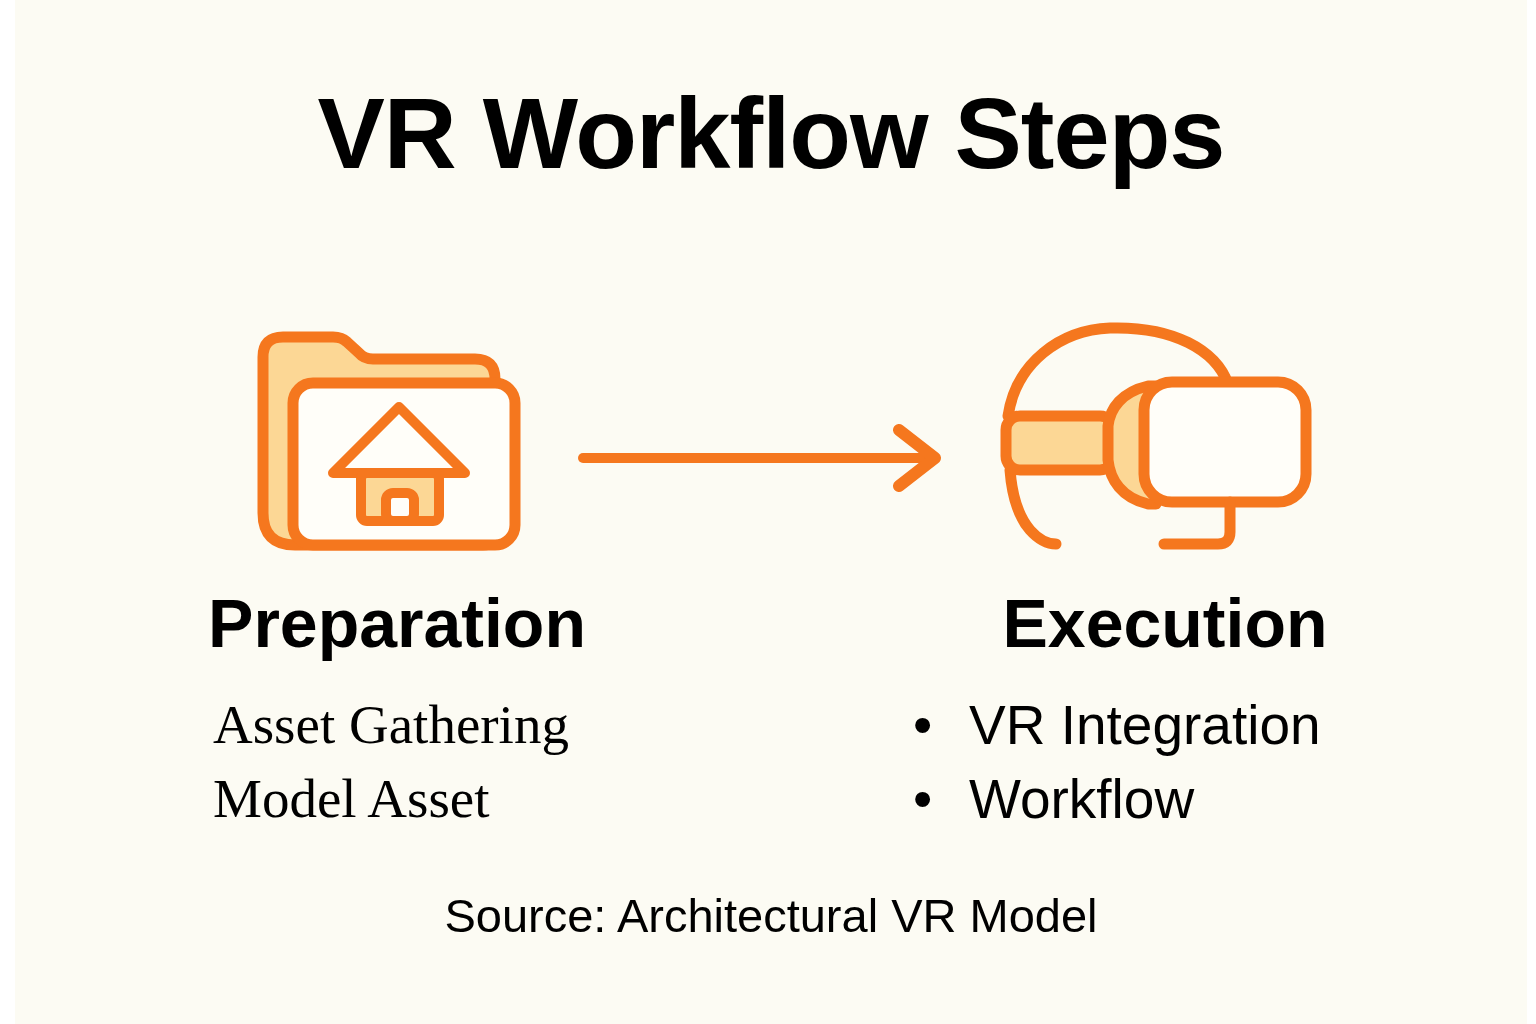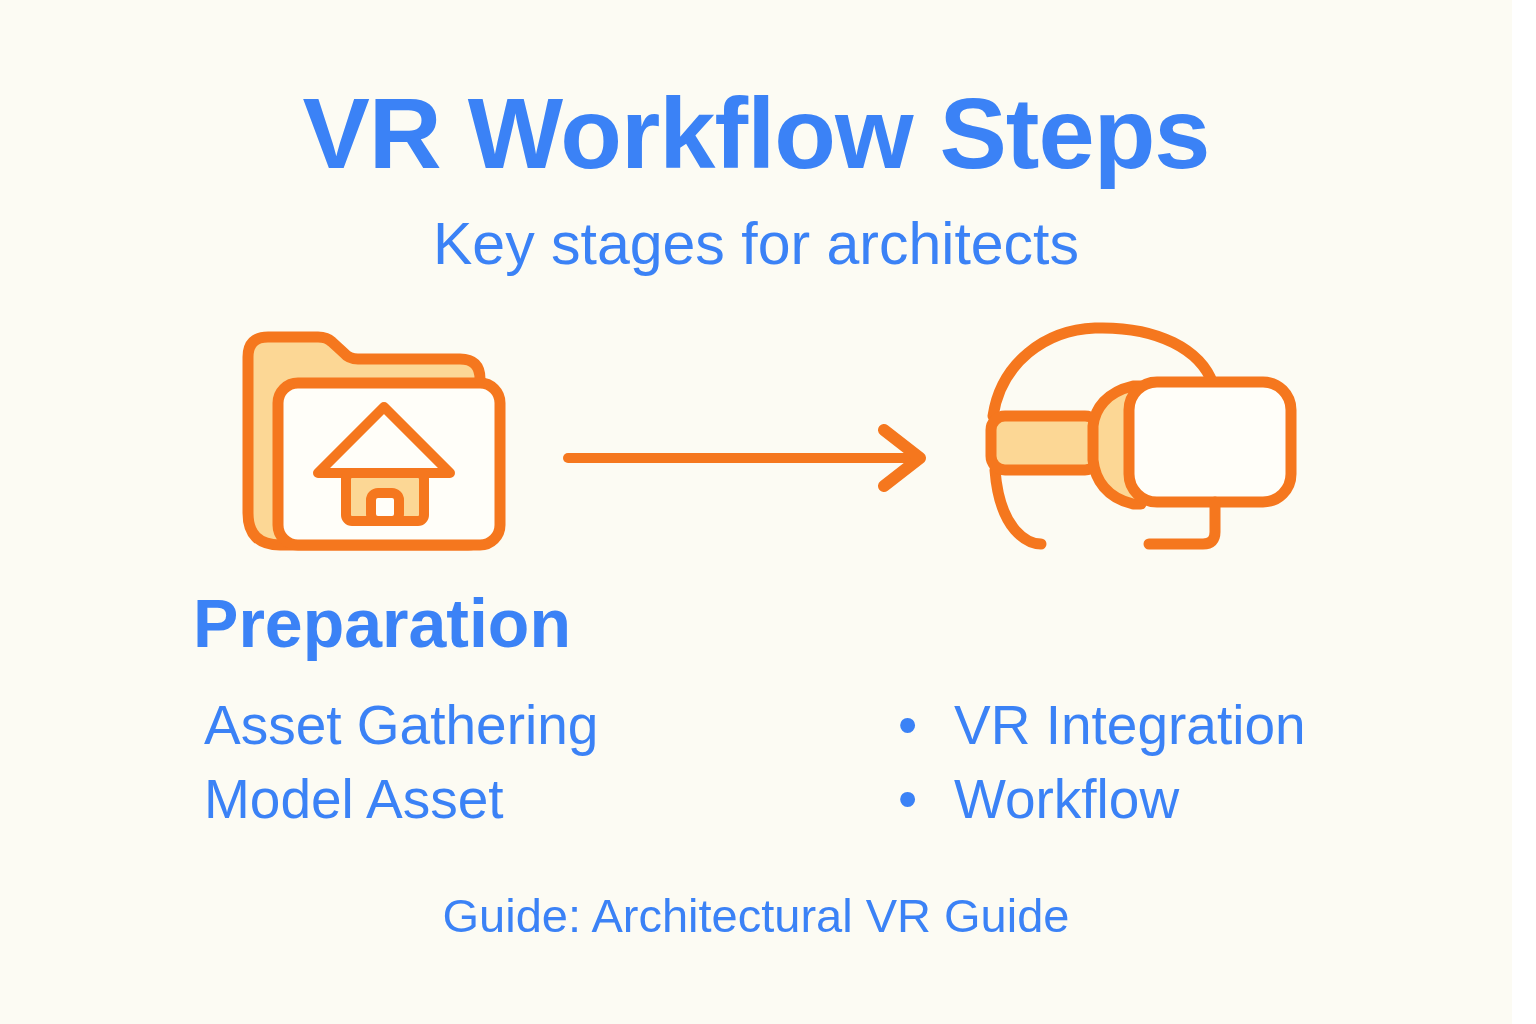--- a/index.html
+++ b/index.html
@@ -2,22 +2,23 @@
 <html><head>
 <meta charset="utf-8">
 <style>
   html, body { margin: 0; padding: 0; }
   .canvas {
     position: relative;
     width: 1512px;
     height: 1024px;
     background: #FCFBF3;
     font-family: "Liberation Sans", sans-serif;
-    color: #3b82f6;
+    color: #000000;
     overflow: hidden;
+    margin-left: 15px;
   }
   .title {
     position: absolute;
     top: 78px; left: 0;
     width: 100%;
     text-align: center;
     font-size: 101px;
     font-weight: 700;
     letter-spacing: -1px;
     line-height: 1.1;
@@ -48,21 +49,21 @@
   .step-title.prep { left: 152px; }
   .step-title.exec { left: 920px; }
 
   .step-items {
     position: absolute;
     top: 688px;
     font-size: 55px;
     font-weight: 500;
     line-height: 74px;
   }
-  .step-items.prep { left: 204px; }
+  .step-items.prep { left: 198px; font-family: Liberation Serif, serif; }
   .step-items.exec { left: 898px; }
   .item { display: flex; align-items: baseline; white-space: nowrap; }
   .marker {
     display: inline-block;
     width: 56px;
     font-size: 55px;
     text-align: left;
   }
   .source {
     position: absolute;
@@ -77,21 +78,20 @@
   .stk   { stroke: #F5771E; fill: none; }
   .f-lt  { fill: #FCD795; stroke: #F5771E; }
   .f-wh  { fill: #FFFEF9; stroke: #F5771E; }
 </style>
 </head>
 <body>
 
 <div class="canvas">
 
   <div class="title">VR Workflow Steps</div>
-  <div class="subtitle">Key stages for architects</div>
 
   <svg class="icon-svg folder-icon" viewBox="0 0 275 230" xmlns="http://www.w3.org/2000/svg">
     <path class="f-lt" stroke-width="11" stroke-linejoin="round" d="M16,186 Q16,218 48,218 L236,218 Q248,218 248,206 L248,52 Q248,32 228,32 L126,32
              Q117,32 112,26 L100,15 Q95,10 86,10 L36,10 Q16,10 16,30 Z"></path>
     <rect class="f-wh" stroke-width="11" x="46" y="56" width="222" height="162" rx="20"></rect>
     <path class="f-wh" stroke-width="10" stroke-linejoin="round" stroke-linecap="round" d="M86,146 L152,80 L218,146 Z"></path>
     <rect class="f-lt" stroke-width="10" x="114" y="146" width="78" height="48" rx="6"></rect>
     <rect class="f-wh" stroke-width="10" x="139" y="166" width="28" height="28" rx="7"></rect>
   </svg>
 
@@ -112,26 +112,27 @@
   <div class="step-title prep">Preparation</div>
   <div class="step-items prep">
     <div class="item">
       <span>Asset Gathering</span>
     </div>
     <div class="item">
       <span>Model Asset</span>
     </div>
   </div>
 
+  <div class="step-title exec">Execution</div>
   <div class="step-items exec">
     <div class="item">
       <span class="marker">•</span>
       <span>VR Integration</span>
     </div>
     <div class="item">
       <span class="marker">•</span>
       <span>Workflow</span>
     </div>
   </div>
 
-  <div class="source">Guide: Architectural VR Guide</div>
+  <div class="source">Source: Architectural VR Model</div>
 
 </div>
 
 </body></html>

